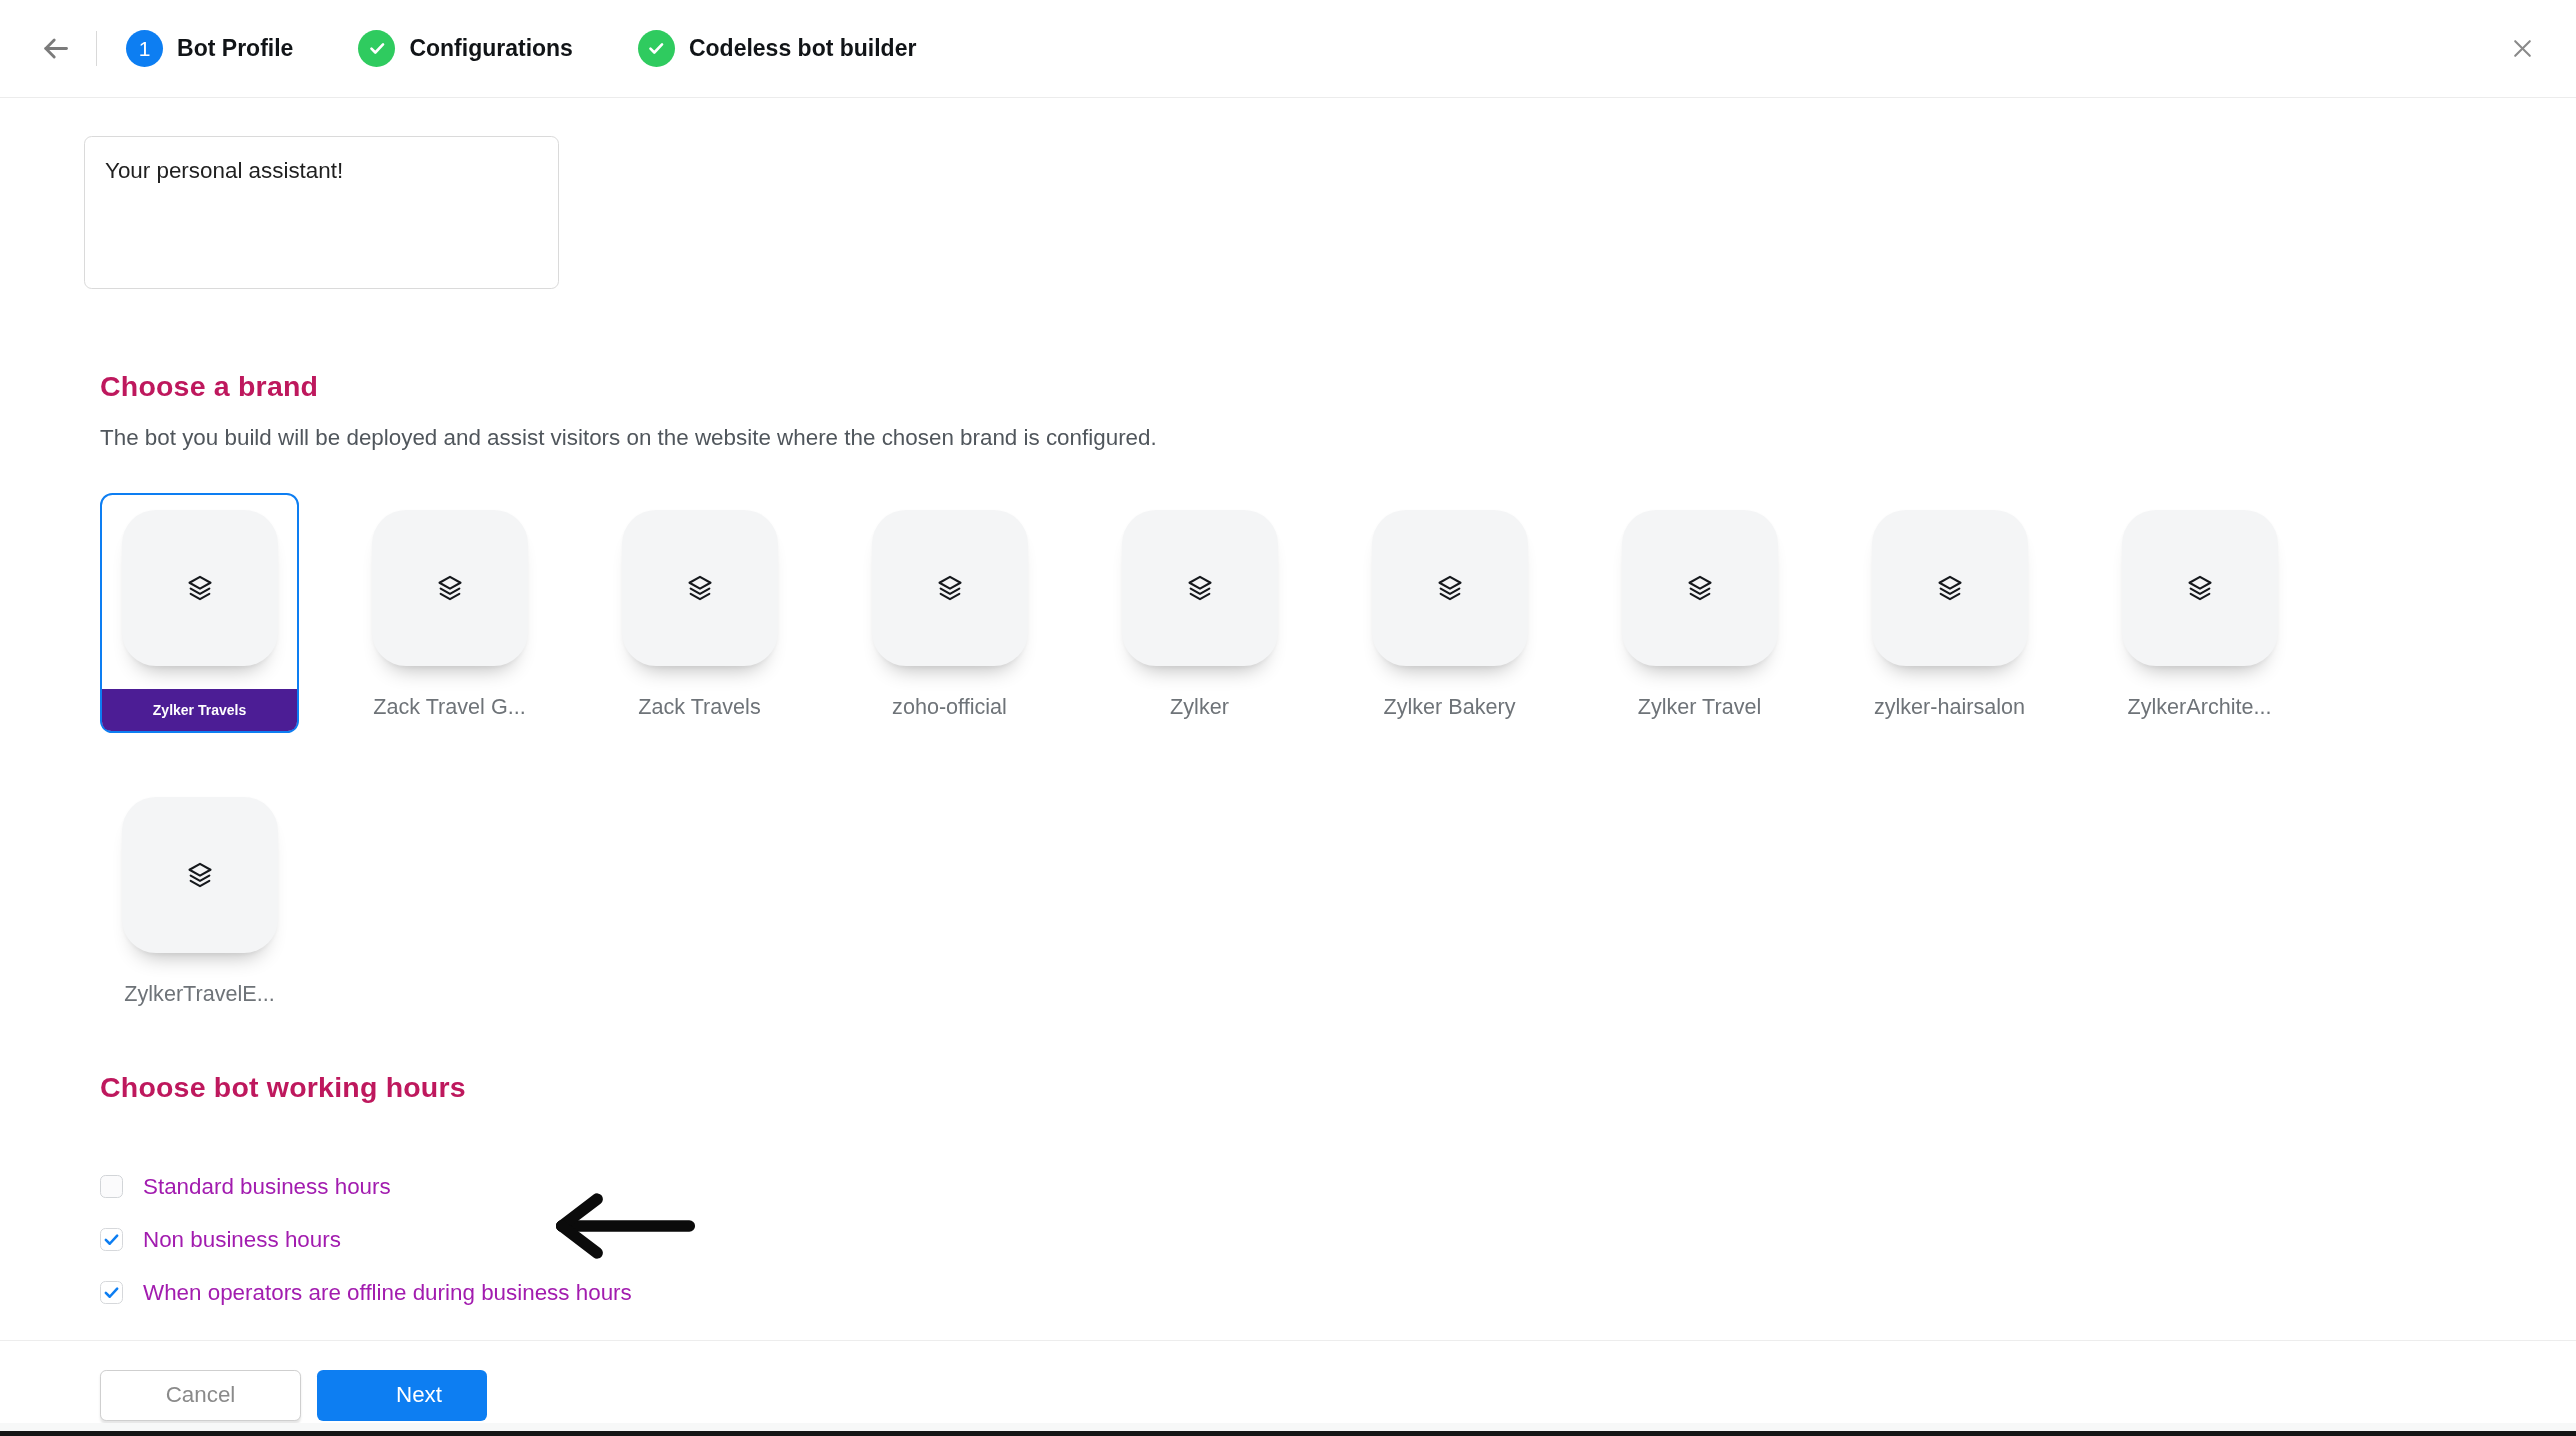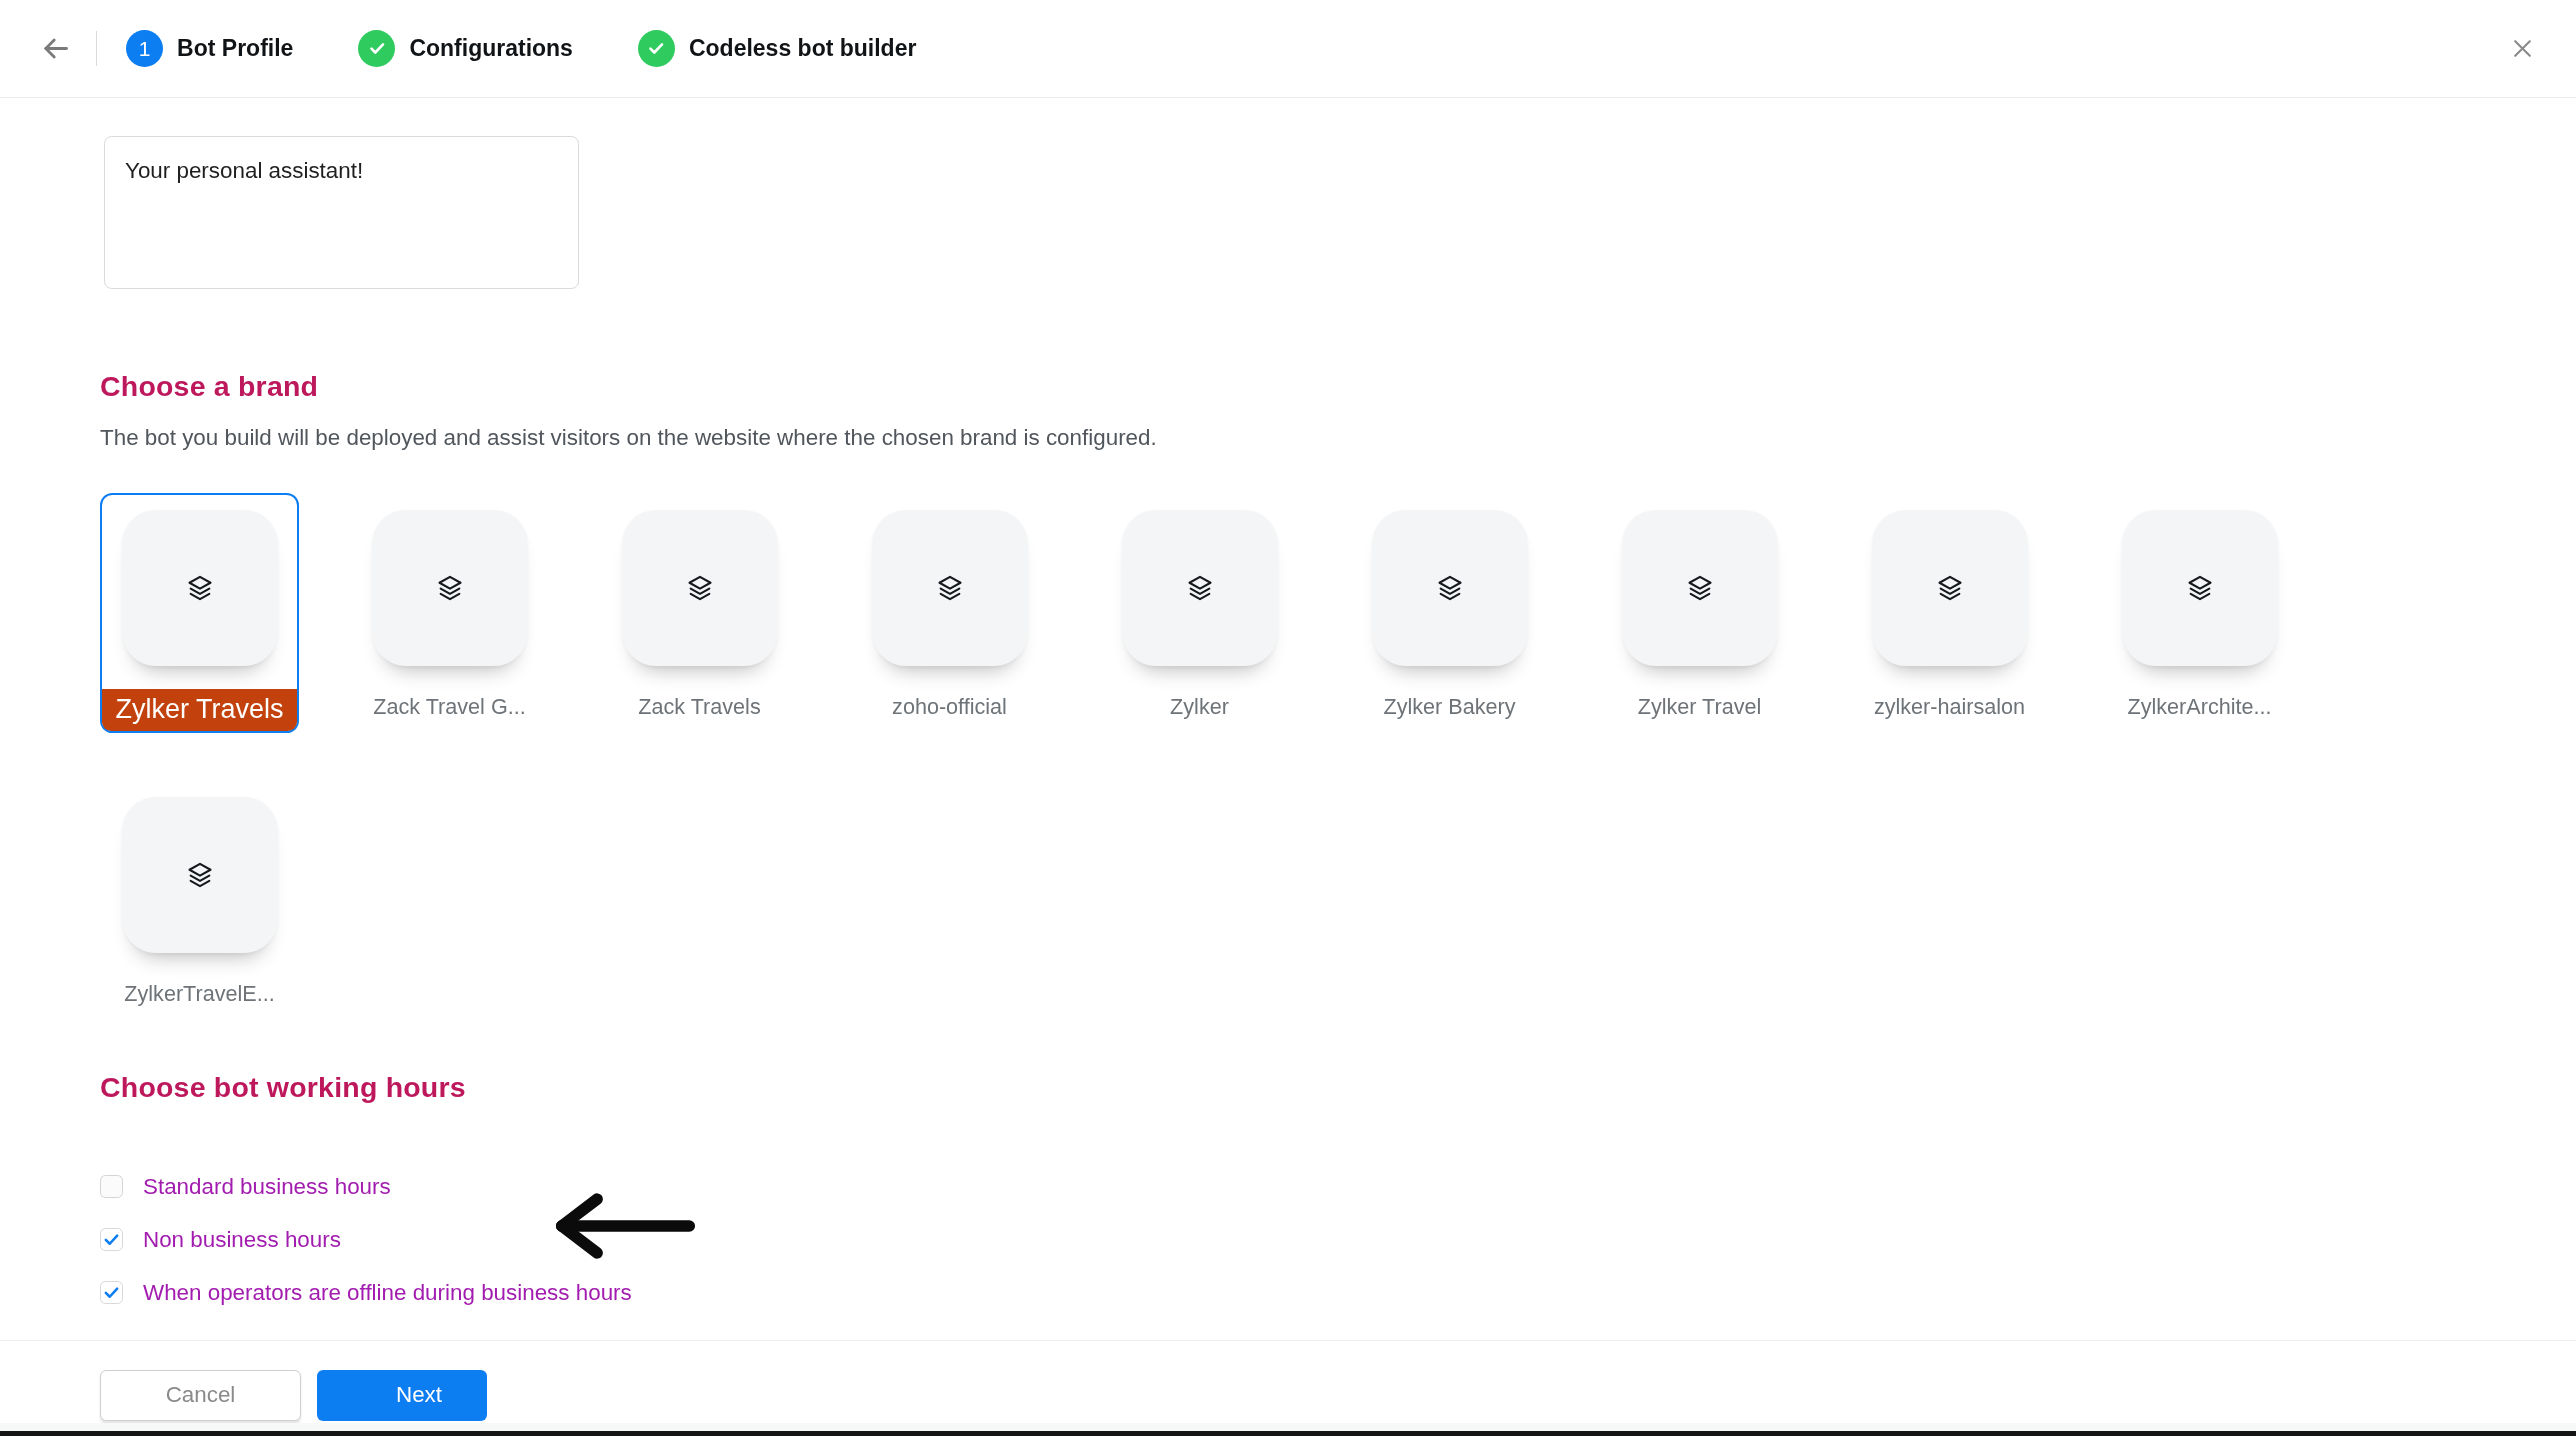--- a/index.html
+++ b/index.html
@@ -19,21 +19,21 @@
     width: 37px; height: 37px; border-radius: 50%; display: flex; align-items: center; justify-content: center;
     font-size: 21px; font-weight: 500; color: #fff; flex: 0 0 auto;
   }
   .step-indicator.current { background: #0d7ef2; }
   .step-indicator.done { background: #2fcb5f; }
   .step-label { margin-left: 14px; font-size: 23px; font-weight: 600; color: #111417; white-space: nowrap; }
   .close-btn { margin-left: auto; width: 40px; height: 40px; display: flex; align-items: center; justify-content: center; cursor: pointer; }
 
   
   .desc-area {
-    position: absolute; left: 104px; top: 136px; width: 475px; height: 153px;
+    position: absolute; left: 84px; top: 136px; width: 475px; height: 153px;
     border: 1.5px solid #dadada; border-radius: 7.7px; background: #fff;
     padding: 18.5px 20px; font-family: "Liberation Sans", sans-serif;
     font-size: 22.4px; line-height: 1.35; color: #1f1f1f; resize: none; outline: none;
   }
 
   
   .brand-section { position: absolute; left: 100px; top: 370px; width: 2376px; }
   .section-title { font-size: 28.5px; font-weight: 600; color: #be185d; letter-spacing: 0.2px; }
   .section-subtitle { margin-top: 21.6px; font-size: 22.4px; color: #50565c; }
   .brand-grid {
@@ -45,23 +45,23 @@
     display: flex; flex-direction: column; align-items: center; cursor: pointer; background: transparent;
   }
   .brand-card.selected { border-color: #0d7ef2; background: #fff; }
   .brand-tile {
     width: 156px; height: 156px; margin-top: 15.4px; background: #f4f5f6; border-radius: 34px;
     display: flex; align-items: center; justify-content: center;
     box-shadow: 0 15.4px 21.6px -14px rgba(0,0,0,0.30), 0 1.5px 3.9px rgba(0,0,0,0.03);
   }
   .brand-name { margin-top: 28px; font-size: 21.6px; color: #6e7378; text-align: center; white-space: nowrap; }
   .brand-name-bar {
-    margin-top: auto; width: 100%; height: 42px; background: #c2410c; color: #fff;
+    margin-top: auto; width: 100%; height: 42px; background: #4c1d95; color: #fff;
     border-radius: 0 0 9.2px 9.2px; display: flex; align-items: center; justify-content: center;
-    font-size: 27px; font-weight: 400; white-space: nowrap;
+    font-size: 14px; font-weight: 700; white-space: nowrap;
   }
 
   
   .hours-section { position: absolute; left: 100px; top: 1071px; }
   .hours-options { margin-top: 71px; }
   .hours-option { display: flex; align-items: center; margin-bottom: 30px; height: 23px; cursor: pointer; }
   .checkbox {
     width: 23px; height: 23px; border-radius: 5.4px; border: 1.5px solid #d2d5d8; background: #fbfbfc;
     display: flex; align-items: center; justify-content: center; flex: 0 0 auto; cursor: pointer;
   }

